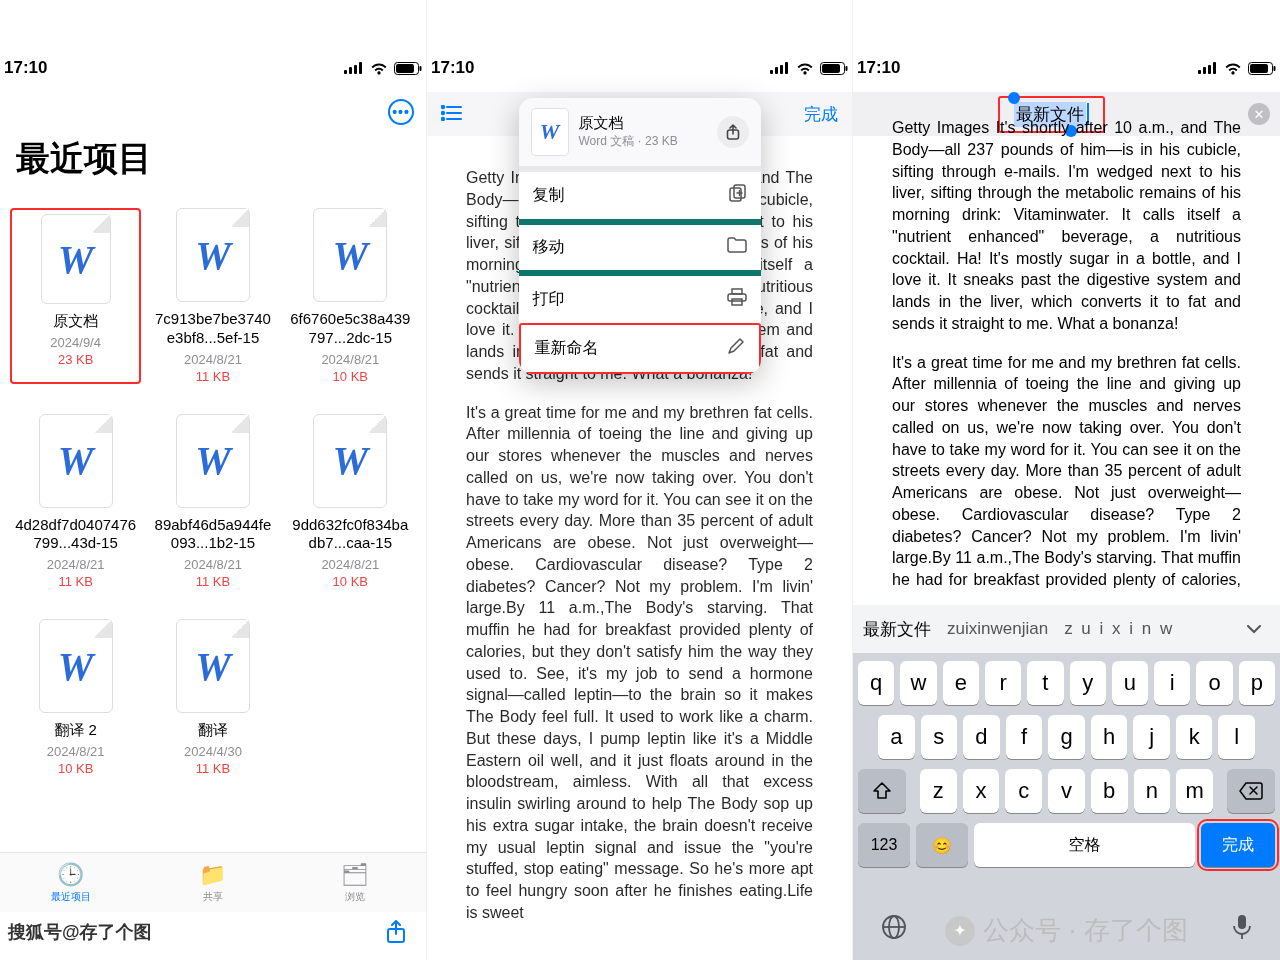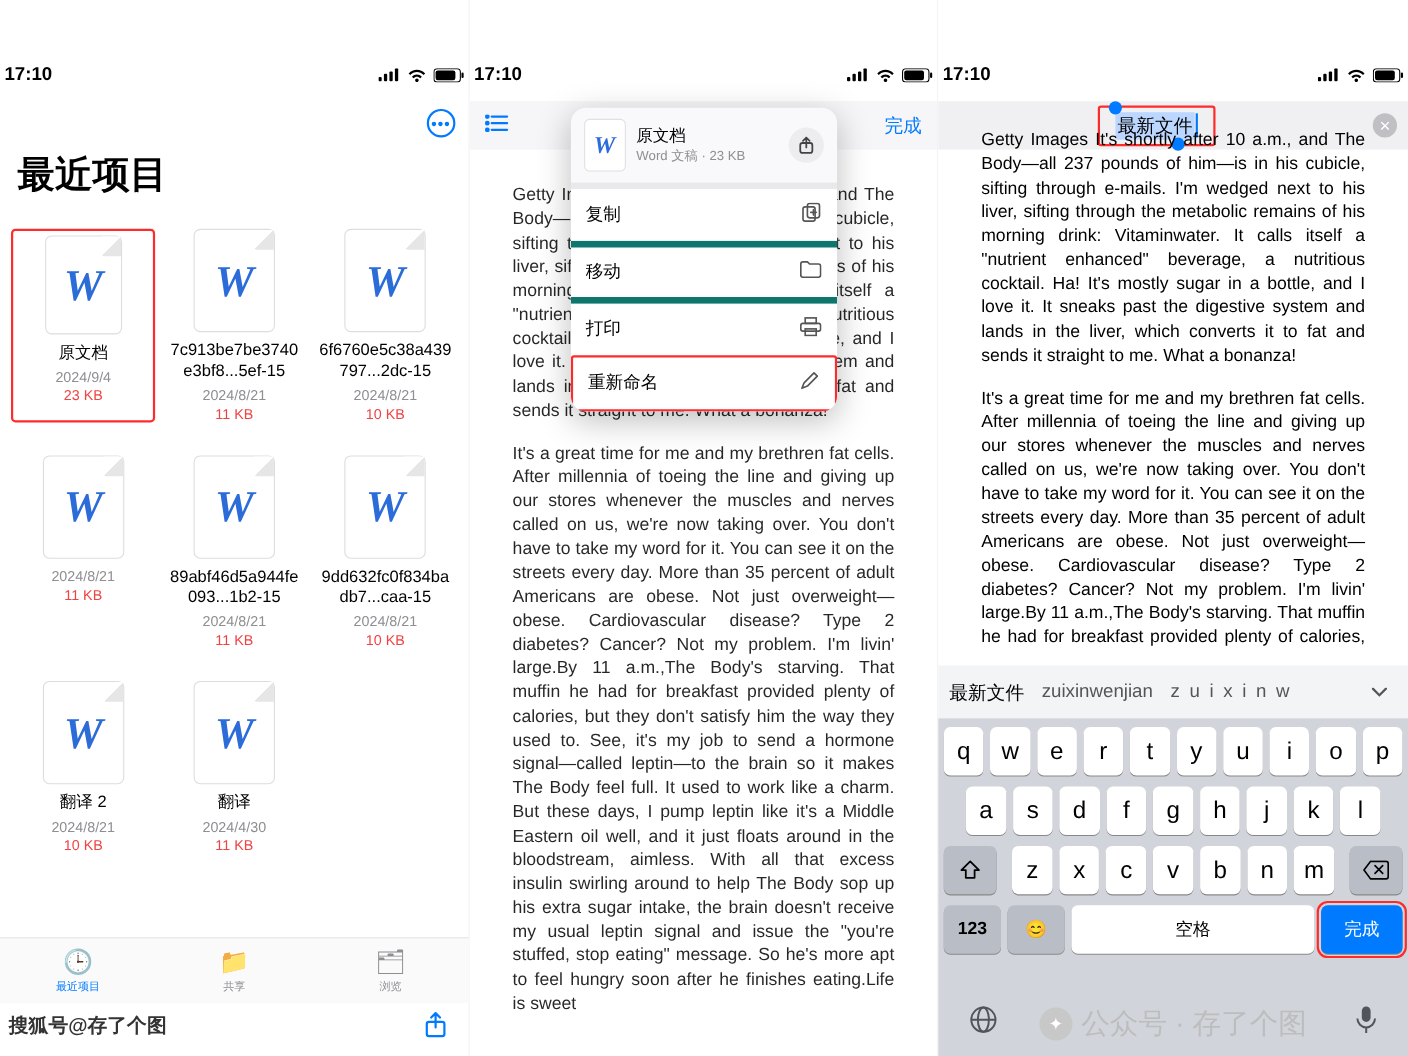--- a/index.html
+++ b/index.html
@@ -86,21 +86,21 @@
   .cand-bar .c-chev { margin-left:auto; width:32px; text-align:center; color:#555;}
   .keyboard { position:absolute; bottom:60px; left:0; right:0; height:247px; background:#d1d4da; padding:8px 5px 6px; display:flex; flex-direction:column; gap:10px;}
   .krow { display:flex; gap:6px; justify-content:center;}
   .key { background:#fff; border-radius:6px; box-shadow:0 1px 0 #888; height:44px; flex:1; display:flex; align-items:center; justify-content:center; font-size:22px; color:#000;}
   .krow.r2 { padding:0 20px;}
   .krow.r3 .key.shift, .krow.r3 .key.bksp { flex:0 0 48px; background:#b9bdc6; font-size:18px;}
   .krow.r3 { gap:6px;}
   .krow.r3 .mid { display:flex; flex:1; gap:6px; padding:0 8px;}
   .krow.r4 .key { font-size:16px;}
   .krow.r4 .key.num, .krow.r4 .key.emoji, .krow.r4 .key.done { flex:0 0 52px; }
-  .krow.r4 .key.num, .krow.r4 .key.emoji { background:#b9bdc6;font-weight:bold;}
+  .krow.r4 .key.num, .krow.r4 .key.emoji { background:#b9bdc6;}
   .krow.r4 .key.space { flex:1;}
   .krow.r4 .key.done { flex:0 0 74px; background:#007aff; color:#fff;}
   .krow.r4 .key.done.redout { outline:2px solid #ff2b2b; outline-offset:2px;}
   .kb-bottom { position:absolute; bottom:0; left:0; right:0; height:60px; background:#d1d4da; display:flex; align-items:center; justify-content:space-between; padding:0 28px; color:#50555c; font-size:24px;}
   .promo { position:absolute; bottom:12px; left:0; right:0; text-align:center; font-size:26px; color:#bdbdbd; font-weight:500; pointer-events:none; display:flex; align-items:center; justify-content:center; gap:8px;}
   .promo .wechat { width:30px;height:30px;border-radius:50%;background:#c8c8c8;display:inline-flex;align-items:center;justify-content:center;color:#fff;font-size:16px;}
 </style>
 </head>
 <body>
 
@@ -149,20 +149,21 @@
         <div class="file-size">11 KB</div>
       </div>
       <div class="file-item">
         <div class="file-icon">W</div>
         <div class="file-name">6f6760e5c38a439797...2dc-15</div>
         <div class="file-date">2024/8/21</div>
         <div class="file-size">10 KB</div>
       </div>
       <div class="file-item">
         <div class="file-icon">W</div>
+        <div class="file-name">4d28df7d0407476799...43d-15</div>
         <div class="file-date">2024/8/21</div>
         <div class="file-size">11 KB</div>
       </div>
       <div class="file-item">
         <div class="file-icon">W</div>
         <div class="file-name">89abf46d5a944fe093...1b2-15</div>
         <div class="file-date">2024/8/21</div>
         <div class="file-size">11 KB</div>
       </div>
       <div class="file-item">

